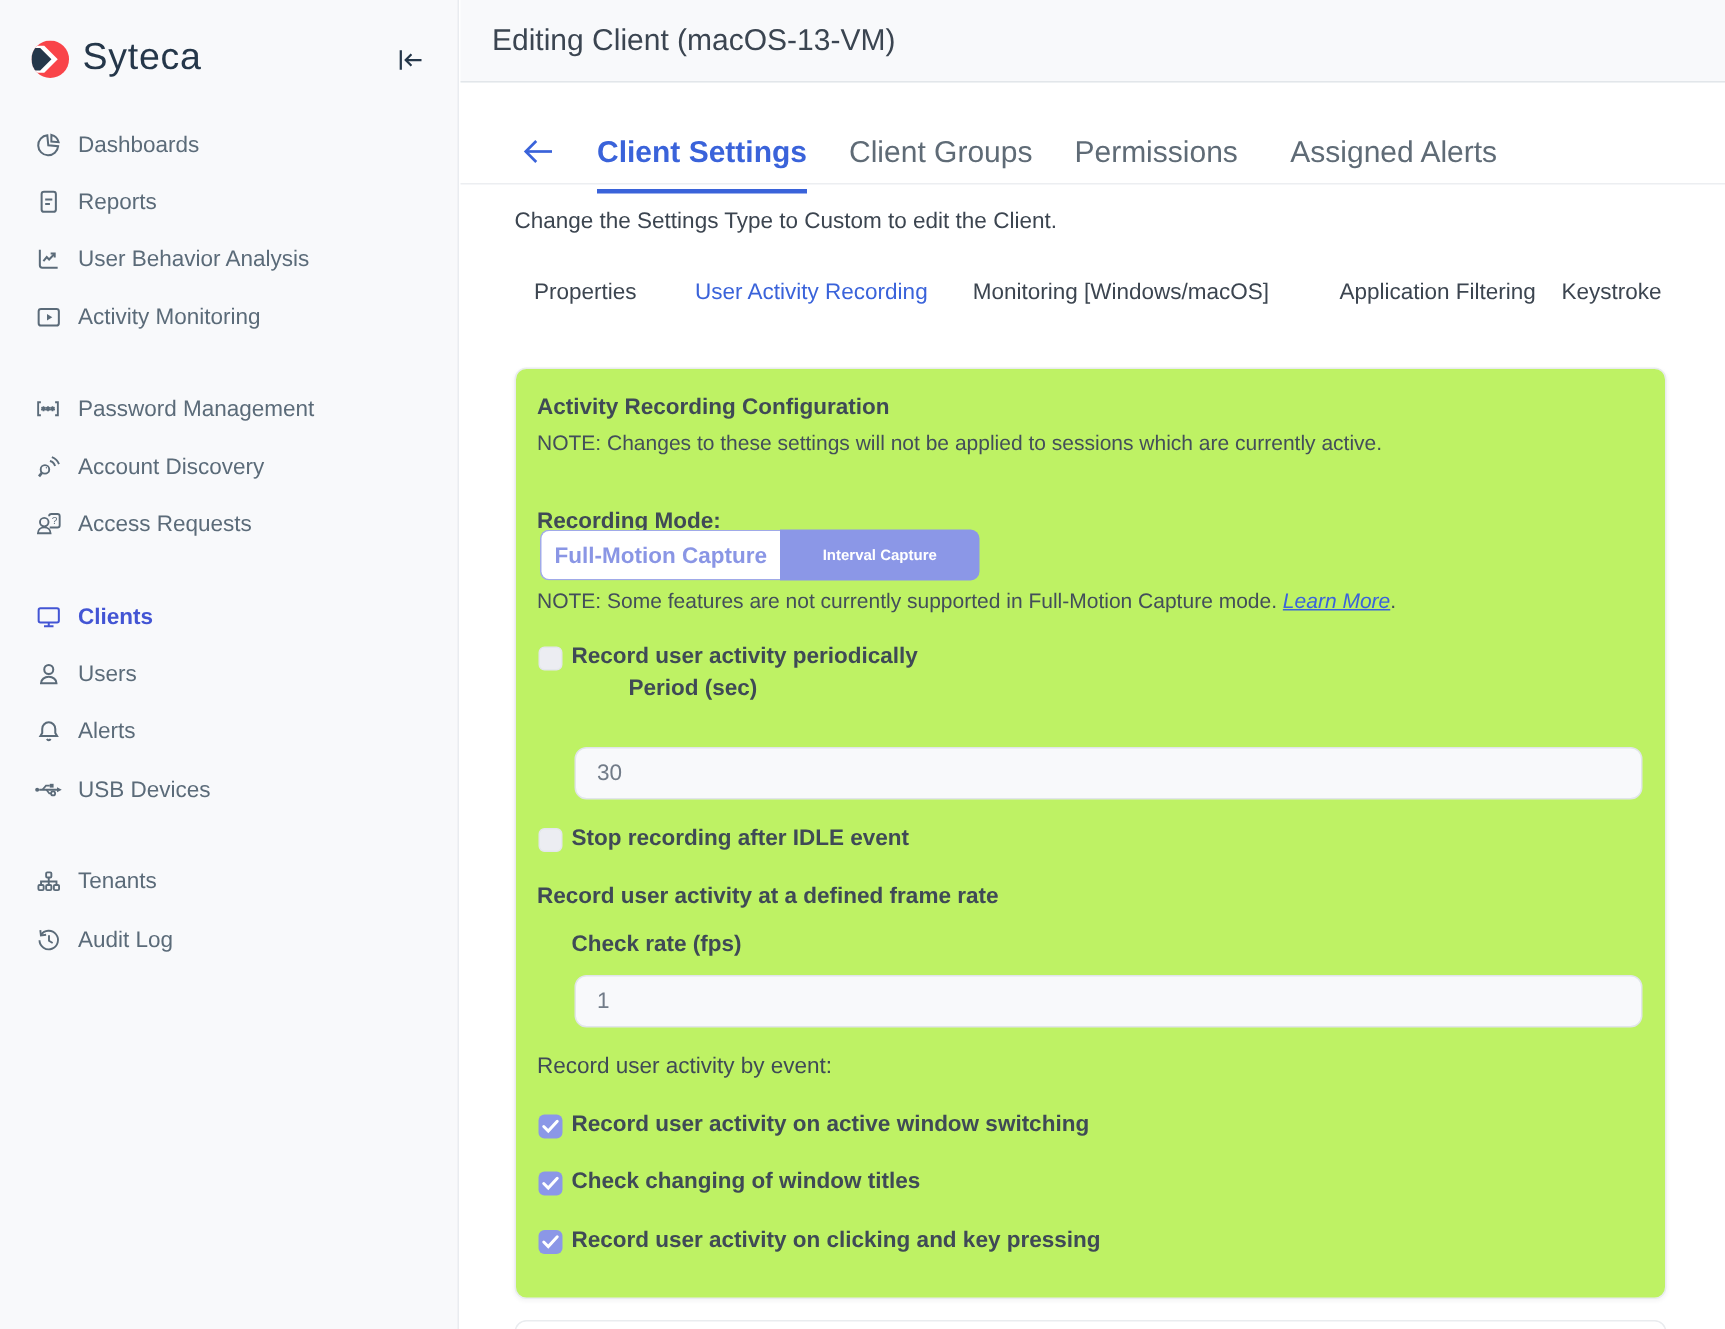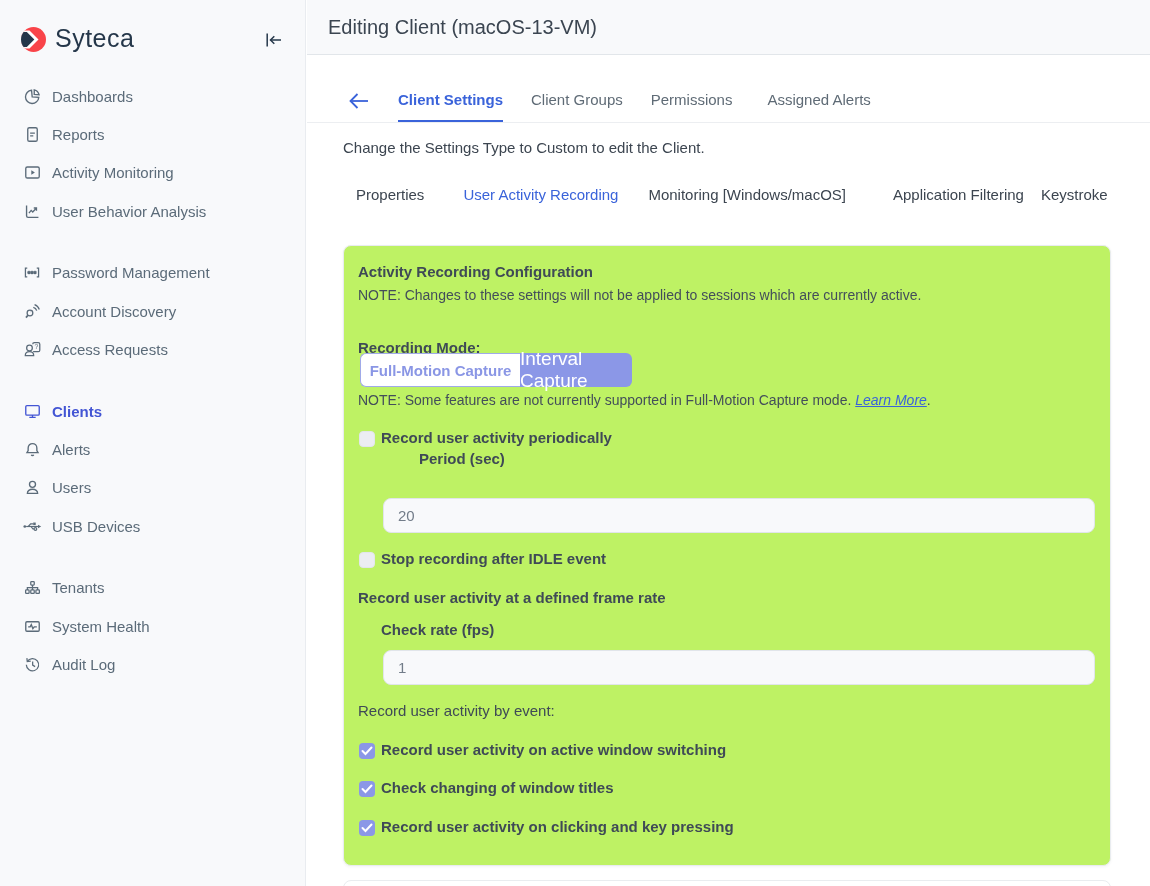--- a/index.html
+++ b/index.html
@@ -12,37 +12,37 @@
 .menu { list-style:none; margin-top:0; }
 .menu li { height:38.3px; display:flex; align-items:center; padding-left:22px; color:#5b6b79; font-size:15px; }
 .menu li .mi { width:20px; height:20px; margin-right:10px; flex:0 0 20px; display:flex; align-items:center; justify-content:center; }
 .menu li.gap { margin-top:23.5px; }
 .menu li.active { color:#4355d4; font-weight:bold; }
 .main { position:absolute; left:307px; top:0; width:843px; height:886px; }
 .topbar { position:absolute; left:0; top:0; width:843px; height:55px; background:#f8f9fb; border-bottom:1px solid #e2e6ea; display:flex; align-items:center; padding-left:21px; color:#3b4551; font-size:20px; }
 .content { position:absolute; left:0; top:57px; width:843px; height:829px; background:#fff; }
 .backarrow { position:absolute; left:41px; top:35px; }
 .tabs { position:absolute; left:91px; top:34px; display:flex; white-space:nowrap; }
-.tab { font-size:15px; color:#5f6b76; margin-right:28px; padding-bottom:12px; }
+.tab { font-size:20px; color:#5f6b76; margin-right:28px; padding-bottom:12px; }
 .tab.active { color:#3a63da; font-weight:bold; border-bottom:3px solid #3a63da; }
 .tab:nth-child(3){margin-right:35px;}
 .tabline { position:absolute; left:0; top:121px; width:843px; height:1px; background:#eceef1; }
 .hint { position:absolute; left:36px; top:133px; font-size:15px; color:#3c4550; }
 .subtabs { position:absolute; left:49px; top:129px; display:flex; white-space:nowrap; }
 .subtab:nth-child(1){margin-right:39px;} .subtab:nth-child(2){margin-right:30px;} .subtab:nth-child(3){margin-right:47px;} .subtab:nth-child(4){margin-right:17px;}
 .subtab { font-size:15px; color:#3c4550; }
 .subtab.active { color:#3a63da; }
 .card { position:absolute; left:36px; top:188px; width:768px; height:621px; background:#bef264; border:1px solid #e9ecef; border-radius:8px; box-shadow:0 1px 3px rgba(30,40,60,0.05); }
 .card2 { position:absolute; left:36px; top:823px; width:768px; height:20px; background:#fff; border:1px solid #e9ecef; border-radius:8px 8px 0 0; }
 .ct { position:absolute; font-size:15px; color:#3f4a56; }
 .bold { font-weight:bold; }
 .note { font-size:14px; color:#434e5a; }
 .btngroup { position:absolute; left:16px; top:107px; display:flex; height:34px; }
 .btn1 { width:160px; border:1px solid #a0aae8; border-right:none; border-radius:6px 0 0 6px; background:#fff; color:#8a96e5; font-weight:bold; font-size:15px; display:flex; align-items:center; justify-content:center;text-align:right; }
-.btn2 { width:112px; border-radius:0 6px 6px 0; background:#8b97e7; color:#fff; font-weight:normal; font-size:19px; display:flex; align-items:center; justify-content:center; }
+.btn2 { width:133px; border-radius:0 6px 6px 0; background:#8b97e7; color:#fff; font-weight:bold; font-size:10px; display:flex; align-items:center; justify-content:center; }
 .cb { position:absolute; margin-left:-1px; width:16px; height:16px; border-radius:4px; background:#ecedf2; border:1px solid #e3e6ec; }
 .cbc { position:absolute; margin-left:-1px; width:16px; height:16px; border-radius:4px; background:#8b97e7; }
 .cbc svg { position:absolute; left:2px; top:3px; }
 .inp { position:absolute; left:39px; width:712px; height:35px; background:#f8f9fb; border:1px solid #e1e5ea; border-radius:8px; font-size:15px; color:#727c89; display:flex; align-items:center; padding-left:14px; }
 .lm { color:#3a63da; font-style:italic; text-decoration:underline; }
 </style>
 </head>
 <body>
 <div class="sidebar">
   <div class="logo-row">
@@ -73,31 +73,31 @@
           </svg>
         </span>Dashboards</li>
     <li><span class="mi">
           <svg width="19" height="19" viewBox="0 0 24 24" fill="none" stroke="#5b6b79" stroke-width="1.7">
             <rect x="6" y="3.5" width="12" height="17" rx="2"></rect>
             <path d="M9 10.2h6M9 13.8h4"></path>
           </svg>
         </span>Reports</li>
     <li><span class="mi">
           <svg width="19" height="19" viewBox="0 0 24 24" fill="none" stroke="#5b6b79" stroke-width="1.7">
-            <rect x="3.5" y="5" width="17" height="14" rx="2"></rect>
-            <path d="M10.5 9.3l4.5 2.7-4.5 2.7z" fill="#5b6b79" stroke="none"></path>
-          </svg>
-        </span>Activity Monitoring</li>
-    <li><span class="mi">
-          <svg width="19" height="19" viewBox="0 0 24 24" fill="none" stroke="#5b6b79" stroke-width="1.7">
             <path d="M4.5 4.5v13c0 1.1.9 2 2 2h13"></path>
             <path d="M7.5 14l2.8-3.4 2 2 4.4-4.6"></path>
             <path d="M13.6 7.6h3.4v3.4"></path>
           </svg>
         </span>User Behavior Analysis</li>
+    <li><span class="mi">
+          <svg width="19" height="19" viewBox="0 0 24 24" fill="none" stroke="#5b6b79" stroke-width="1.7">
+            <rect x="3.5" y="5" width="17" height="14" rx="2"></rect>
+            <path d="M10.5 9.3l4.5 2.7-4.5 2.7z" fill="#5b6b79" stroke="none"></path>
+          </svg>
+        </span>Activity Monitoring</li>
     <li class="gap"><span class="mi">
           <svg width="20" height="19" viewBox="0 0 24 24" fill="none" stroke="#5b6b79" stroke-width="1.4">
             <path d="M6 6.5H3.7v11H6" stroke-width="1.6"></path>
             <path d="M18 6.5h2.3v11H18" stroke-width="1.6"></path>
             <g stroke-width="1.5">
               <path d="M8.2 9.8V14.2M6.3 10.9l3.8 2.2M6.3 13.1l3.8-2.2"></path>
               <path d="M12.0 9.8V14.2M10.1 10.9l3.8 2.2M10.1 13.1l3.8-2.2"></path>
               <path d="M15.8 9.8V14.2M13.9 10.9l3.8 2.2M13.9 13.1l3.8-2.2"></path>
             </g>
           </svg>
@@ -120,56 +120,50 @@
           </svg>
         </span>Access Requests</li>
     <li class="gap active"><span class="mi">
           <svg width="19" height="19" viewBox="0 0 24 24" fill="none" stroke="#4355d4" stroke-width="1.7">
             <rect x="3.5" y="4.5" width="17" height="12" rx="1.5"></rect>
             <path d="M12 16.5v3M8 19.5h8"></path>
           </svg>
         </span>Clients</li>
     <li><span class="mi">
           <svg width="19" height="19" viewBox="0 0 24 24" fill="none" stroke="#5b6b79" stroke-width="1.7">
+            <circle cx="12" cy="8" r="3.8"></circle>
+            <path d="M5.5 19.5c0-3.2 2.9-5.3 6.5-5.3s6.5 2.1 6.5 5.3z"></path>
+          </svg>
+        </span>Users</li>
+    <li><span class="mi">
+          <svg width="19" height="19" viewBox="0 0 24 24" fill="none" stroke="#5b6b79" stroke-width="1.7">
             <path d="M12 4.5a5.5 5.5 0 0 0-5.5 5.5v3.5L5 16h14l-1.5-2.5V10A5.5 5.5 0 0 0 12 4.5z"></path>
             <path d="M10.5 18.5a1.6 1.6 0 0 0 3 0"></path>
           </svg>
         </span>Alerts</li>
-    <li><span class="mi">
-          <svg width="19" height="19" viewBox="0 0 24 24" fill="none" stroke="#5b6b79" stroke-width="1.7">
-            <circle cx="12" cy="8" r="3.8"></circle>
-            <path d="M5.5 19.5c0-3.2 2.9-5.3 6.5-5.3s6.5 2.1 6.5 5.3z"></path>
-          </svg>
-        </span>Users</li>
     <li><span class="mi">
           <svg width="21" height="19" viewBox="0 0 24 24" fill="none" stroke="#5b6b79" stroke-width="1.5">
             <circle cx="2.9" cy="12" r="1.7" fill="#5b6b79" stroke="none"></circle>
             <path d="M4.6 12h16.2"></path>
             <path d="M19.6 9.8L23.6 12l-4 2.2z" fill="#5b6b79" stroke="none"></path>
             <path d="M7.3 12l3-3.4h3.2"></path>
             <rect x="13.5" y="7" width="3.2" height="3.2" fill="#5b6b79" stroke="none"></rect>
             <path d="M10.7 12l2.4 3.1h1.5"></path>
             <circle cx="16.3" cy="15.1" r="1.7"></circle>
           </svg>
         </span>USB Devices</li>
     <li class="gap"><span class="mi">
           <svg width="19" height="19" viewBox="0 0 24 24" fill="none" stroke="#5b6b79" stroke-width="1.6">
             <rect x="9.8" y="4.5" width="4.4" height="4.4" rx="1"></rect>
             <rect x="3.3" y="15.1" width="4.4" height="4.4" rx="1"></rect>
             <rect x="9.8" y="15.1" width="4.4" height="4.4" rx="1"></rect>
             <rect x="16.3" y="15.1" width="4.4" height="4.4" rx="1"></rect>
             <path d="M12 8.9v6.2M5.5 15.1v-2.9h13v2.9"></path>
           </svg>
         </span>Tenants</li>
-    <li><span class="mi">
-          <svg width="19" height="19" viewBox="0 0 24 24" fill="none" stroke="#5b6b79" stroke-width="1.7">
-            <rect x="3.5" y="6" width="17" height="12" rx="1.5"></rect>
-            <path d="M6.5 12.5h2.5l1.5-2.8 2 5 1.7-2.2h3.3"></path>
-          </svg>
-        </span>System Health</li>
     <li><span class="mi">
           <svg width="19" height="19" viewBox="0 0 24 24" fill="none" stroke="#5b6b79" stroke-width="1.6">
             <path d="M5.4 8.1a7.8 7.8 0 1 1-1.2 4.3"></path>
             <path d="M4.9 3.9l.5 4.4 4.4-.5"></path>
             <path d="M12.2 8.2v4.6l3.1 1.9"></path>
           </svg>
         </span>Audit Log</li>
   </ul>
 </div>
 <div class="main">
@@ -199,21 +193,21 @@
       <div class="ct note" style="left:14px; top:41px;">NOTE: Changes to these settings will not be applied to sessions which are currently active.</div>
       <div class="ct bold" style="left:14px; top:77px;margin-top:16px;">Recording Mode:</div>
       <div class="btngroup">
         <div class="btn1">Full-Motion Capture</div>
         <div class="btn2">Interval Capture</div>
       </div>
       <div class="ct note" style="left:14px; top:146px;">NOTE: Some features are not currently supported in Full-Motion Capture mode. <span class="lm">Learn More</span>.</div>
       <div class="cb" style="left:16px; top:185px;"></div>
       <div class="ct bold" style="left:37px; top:183px;">Record user activity periodically</div>
       <div class="ct bold" style="left:37px; top:204px;margin-left:38px;">Period (sec)</div>
-      <div class="inp" style="top:252px;">20</div>
+      <div class="inp" style="top:252px;">30</div>
       <div class="cb" style="left:16px; top:306px;"></div>
       <div class="ct bold" style="left:37px; top:304px;">Stop recording after IDLE event</div>
       <div class="ct bold" style="left:14px; top:343px;">Record user activity at a defined frame rate</div>
       <div class="ct bold" style="left:37px; top:375px;">Check rate (fps)</div>
       <div class="inp" style="top:404px;">1</div>
       <div class="ct" style="left:14px; top:456px;">Record user activity by event:</div>
       <div class="cbc" style="left:16px; top:497px;">
           <svg width="12" height="10" viewBox="0 0 12 10">
             <path d="M1.5 5l3 3 6-6.5" fill="none" stroke="#fff" stroke-width="2" stroke-linecap="round"></path>
           </svg>

